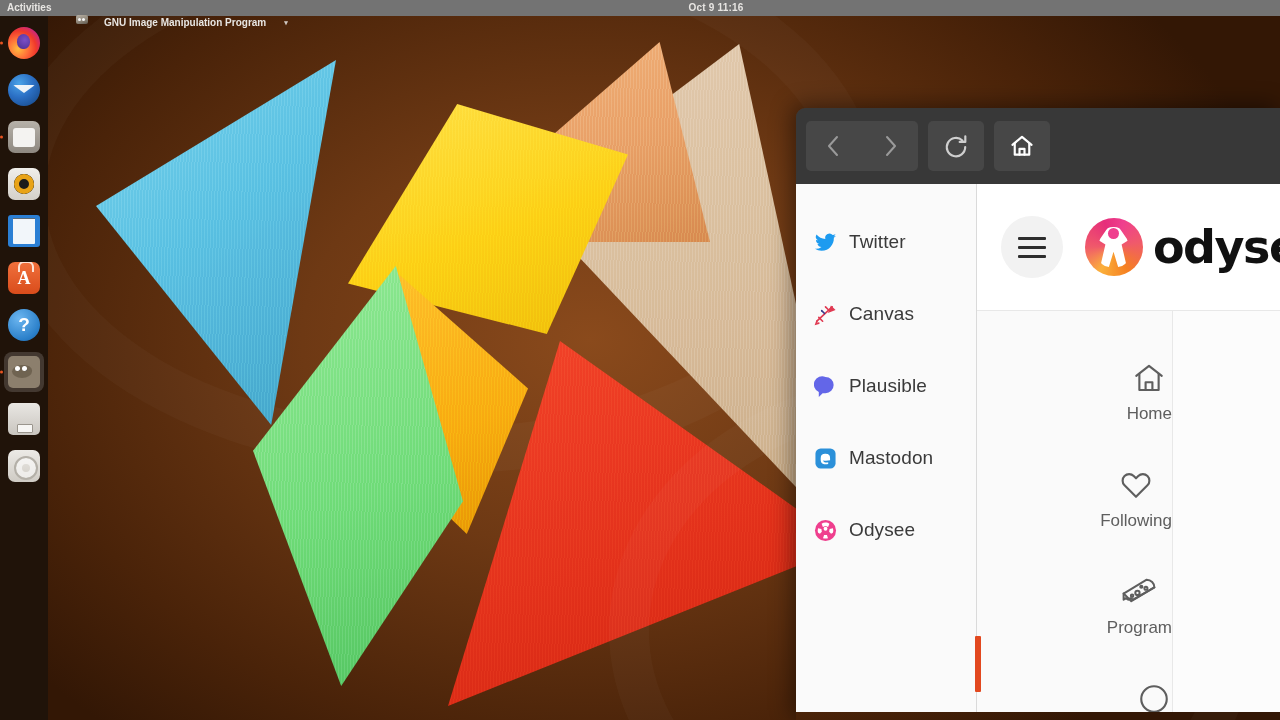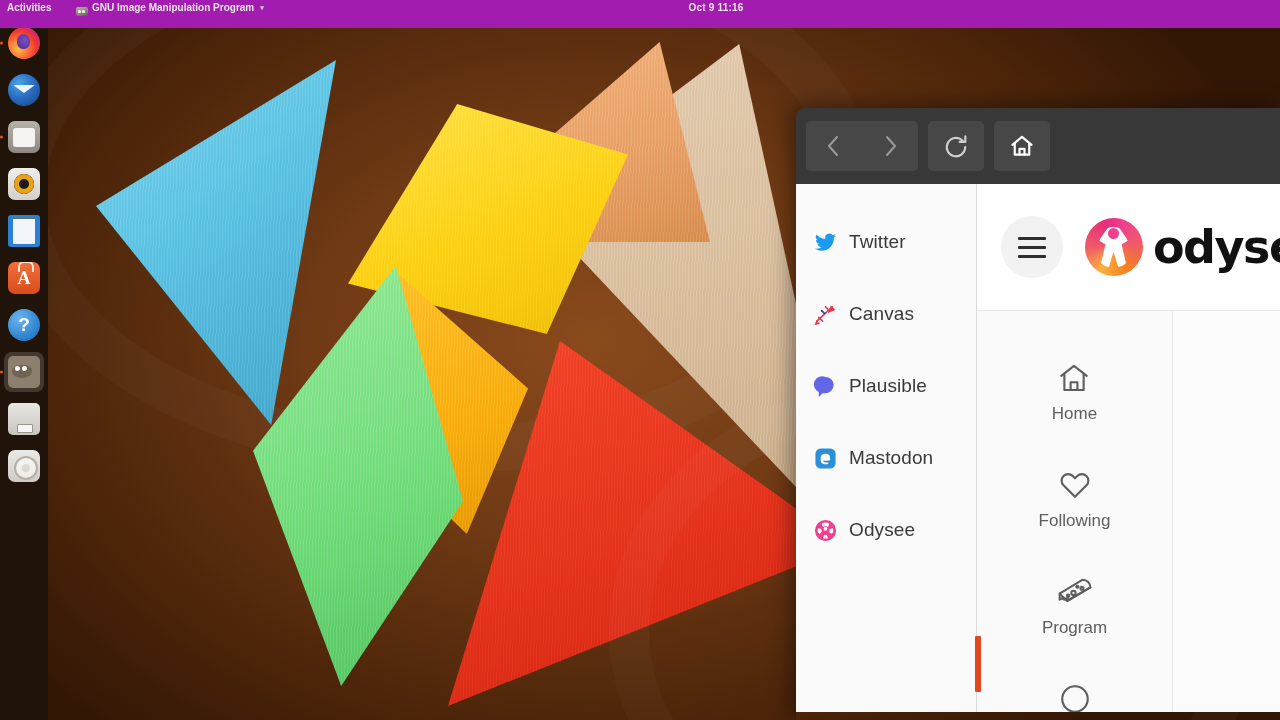--- a/index.html
+++ b/index.html
@@ -5,26 +5,26 @@
   * { margin:0; padding:0; box-sizing:border-box; }
   html,body { width:1280px; height:720px; overflow:hidden; }
   body {
     font-family:"Liberation Sans", sans-serif;
     background:#2b1608;
     position:relative;
   }
 
   
   #topbar {
-    position:absolute; left:0; top:0; width:1280px; height:28px;
-    background:#a21caf; color:#e8e6e3; z-index:50;
+    position:absolute; left:0; top:0; width:1280px; height:16px;
+    background:#737373; color:#e8e6e3; z-index:50;
     font-size:10px; line-height:16px; font-weight:600;
   }
   #activities { position:absolute; left:7px; top:0; }
-  #app-menu { position:absolute; left:76px; top:0; display:flex; align-items:flex-end; gap:4px; height:16px; }
+  #app-menu { position:absolute; left:76px; top:15px; display:flex; align-items:flex-start; gap:16px; height:16px; }
   #app-menu .gimp-ico { width:12px; height:9px; position:relative; }
   #app-menu .gimp-ico::before{
     content:""; position:absolute; inset:0;
     background:linear-gradient(160deg,#b8b0a4 0%,#8d8578 60%,#5d564c 100%);
     border-radius:2px;
   }
   #app-menu .gimp-ico::after{
     content:""; position:absolute; left:2px; top:3px; width:3px; height:3px;
     border-radius:50%; background:#f6f6f6; box-shadow:4px 0 0 #f6f6f6;
   }
@@ -211,21 +211,21 @@
     background:#fff; border-radius:14px 14px 10px 10px / 18px 18px 10px 10px;
     clip-path:polygon(32% 0%,68% 0%,100% 34%,78% 44%,96% 100%,66% 100%,50% 62%,34% 100%,4% 100%,22% 44%,0% 34%);}
   #brand-mark::after{content:""; position:absolute; left:23px; top:10px; width:11px; height:11px;
     border-radius:50%; background:#ef3f8e;}
   #brand-word { font-size:46px; font-weight:bold; color:#111; letter-spacing:-1.5px;
     font-family:"DejaVu Sans", sans-serif; white-space:nowrap; }
 
   #page-body { flex:1; display:flex; background:#fbfbfb; min-height:0; }
   #site-nav {
     width:196px; background:#fafafa; border-right:1px solid #e8e8e8;
-    padding-top:50px; display:flex; flex-direction:column; align-items:center; gap:44px; flex-shrink:0;
+    padding-top:50px; display:flex; flex-direction:column; align-items:flex-end; gap:44px; flex-shrink:0;
   }
   .nav-item { display:flex; flex-direction:column; align-items:center; gap:9px; cursor:pointer; }
   .nav-item svg { display:block; }
   .nav-label { font-size:17px; color:#5e5e5e; }
   #content-pane { flex:1; background:#fcfcfc; }
 </style>
 </head>
 <body>
 
 <div id="topbar">

